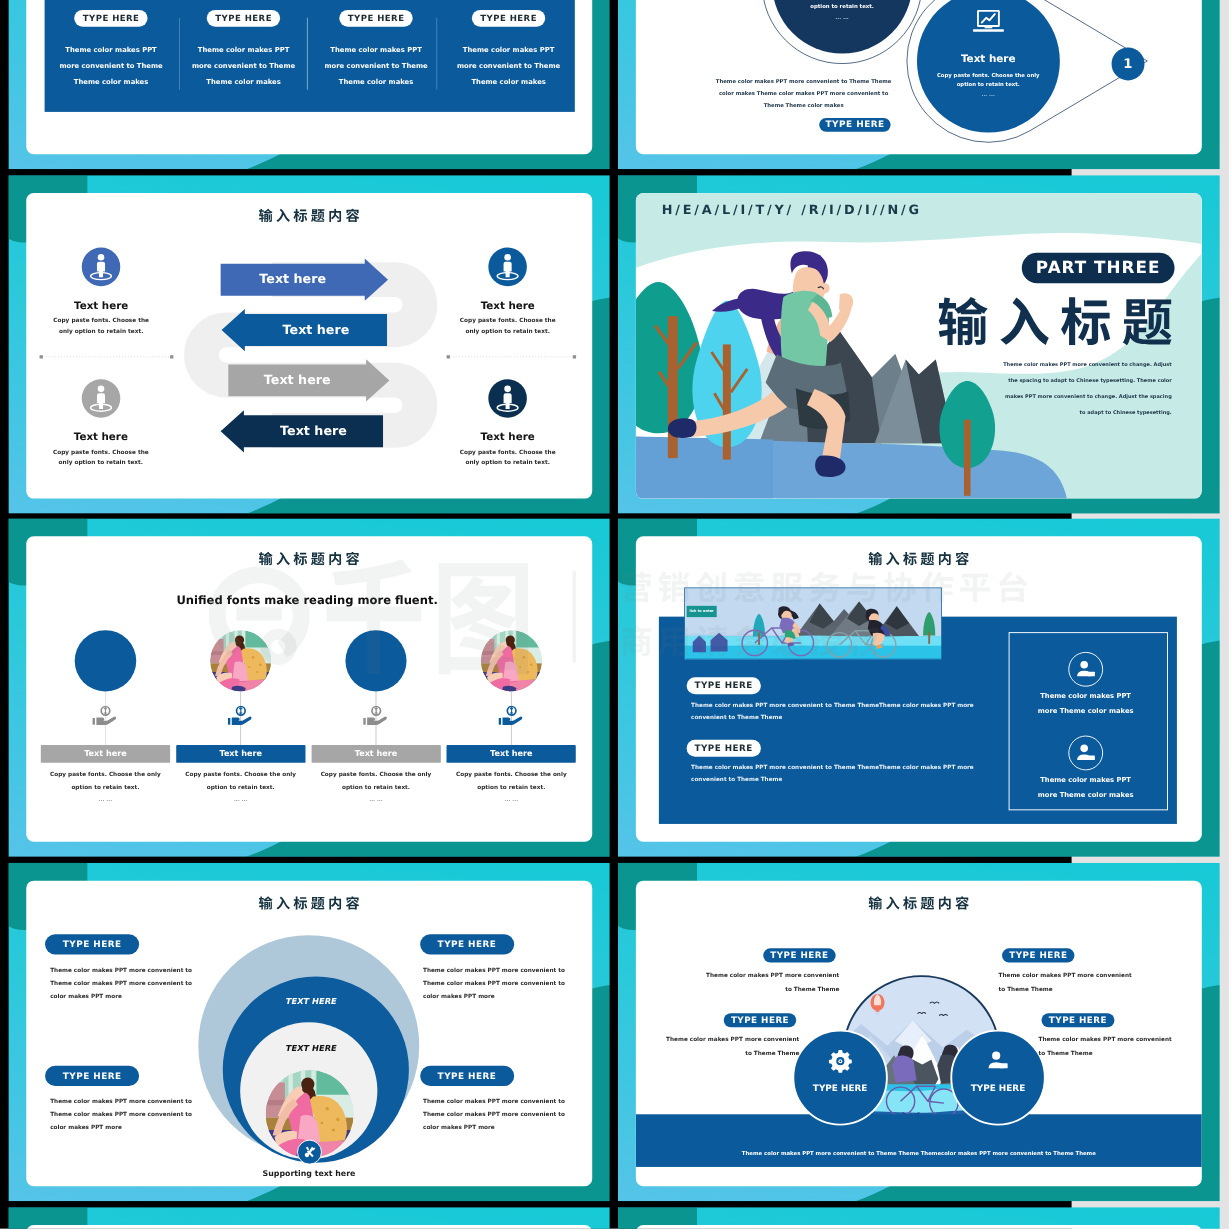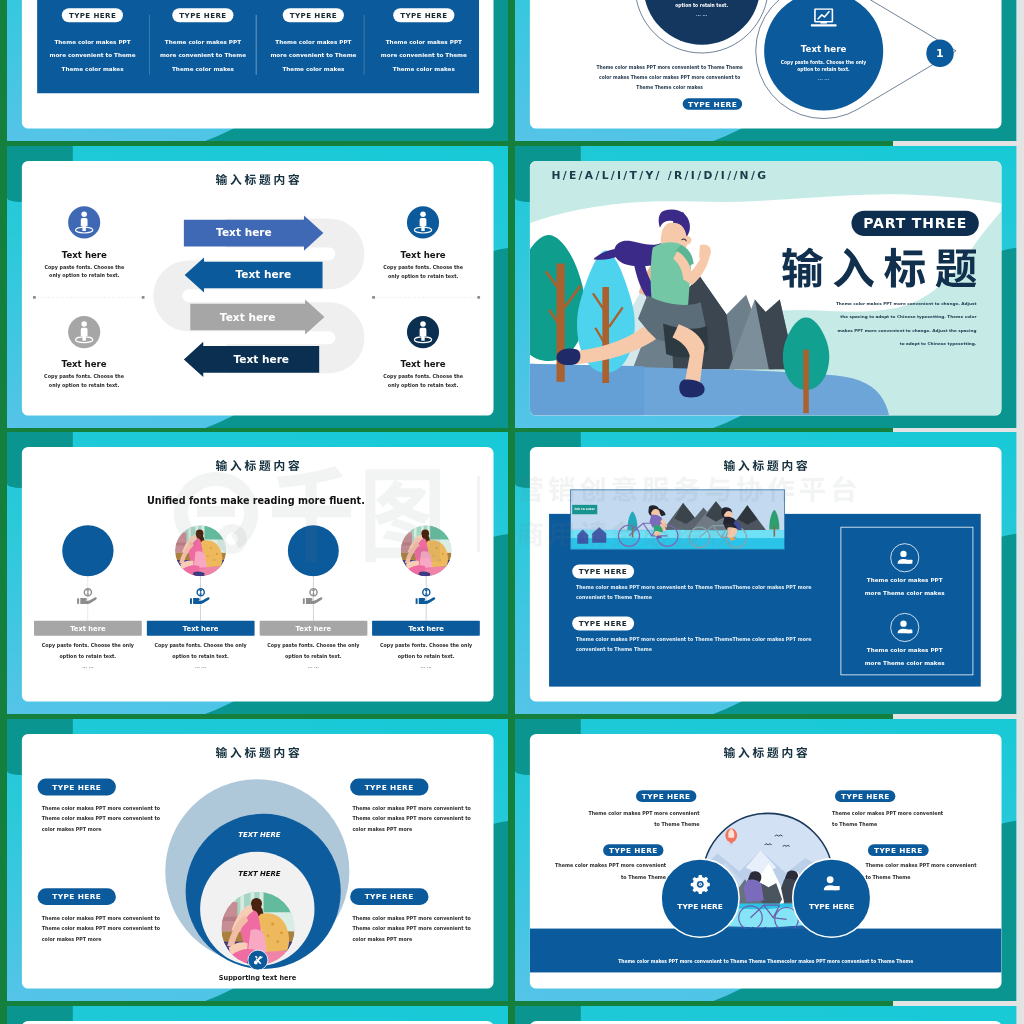--- a/index.html
+++ b/index.html
@@ -1,19 +1,19 @@
 <!DOCTYPE html>
 <html><head>
 <meta charset="utf-8">
 <title>PPT template preview grid</title>
 <style>
 *{margin:0;padding:0;box-sizing:border-box}
 html,body{width:1024px;height:1024px;overflow:hidden;background:#e3e3e4;
   font-family:"DejaVu Sans",sans-serif}
-#page{position:relative;width:893px;height:1024px;background:#15803d}
+#page{position:relative;width:893px;height:1024px;background:#000000}
 .slide{position:absolute;width:501.4px;height:282.1px;overflow:hidden}
 .inner{position:absolute;left:0;top:0;width:1280px;height:720px;
   transform:scale(0.39172);transform-origin:0 0;
   background:linear-gradient(186deg,#17c9d6 0%,#2ac9da 42%,#55c4e8 100%)}
 .teal-tl{position:absolute;left:0;top:0;width:168px;height:143px;background:#0a9590;
   border-bottom-left-radius:36px 11px}
 .teal-br{position:absolute;left:0;top:0}
 .card{position:absolute;left:38px;top:38px;width:1204px;height:650px;background:#fff;
   border-radius:16px;overflow:hidden}
 .cardin{position:absolute;left:-38px;top:-38px;width:1280px;height:720px}

